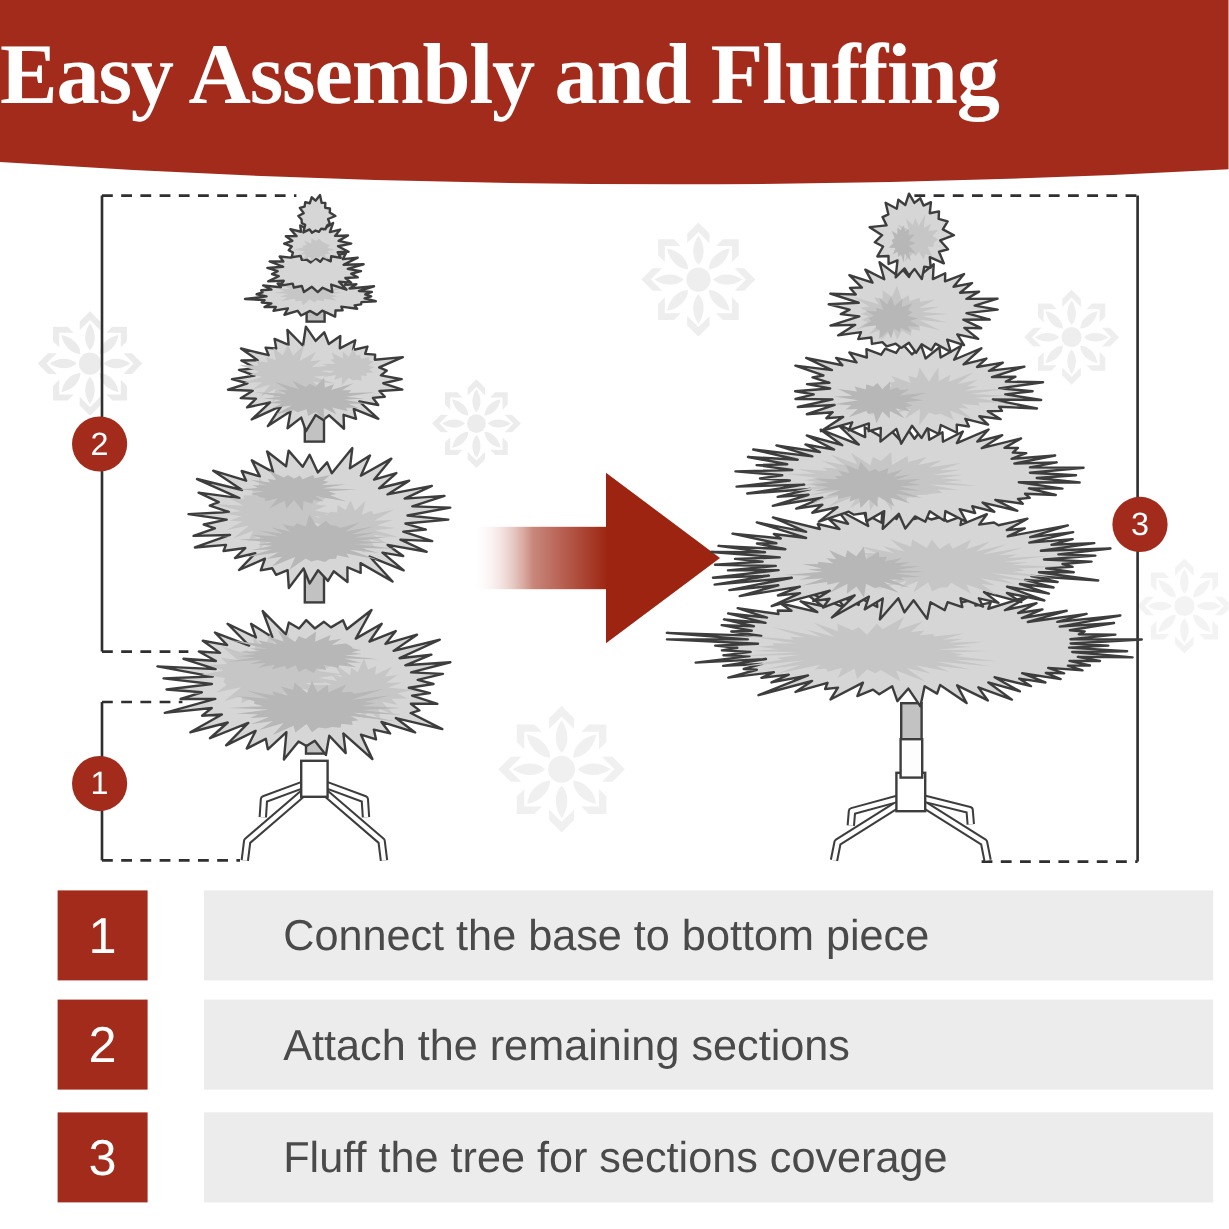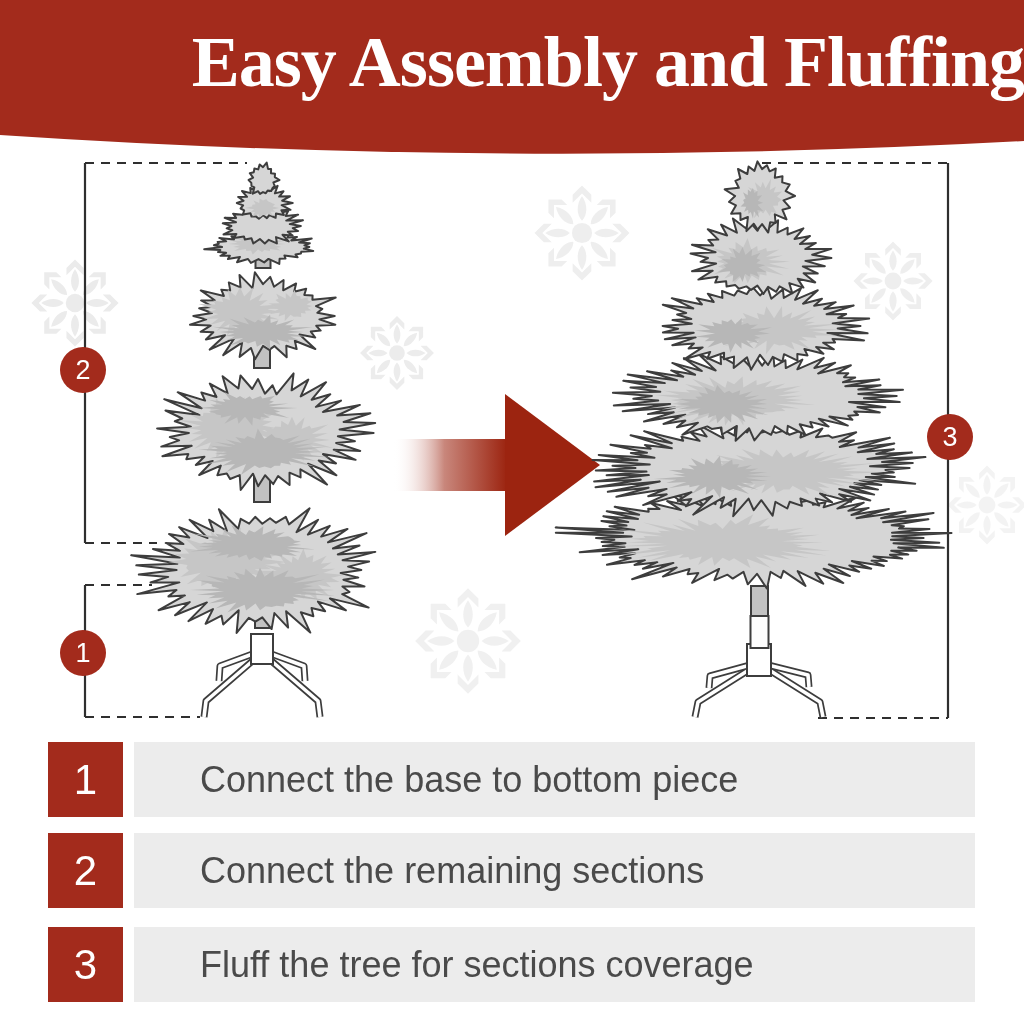--- a/index.html
+++ b/index.html
@@ -1,33 +1,33 @@
 <!DOCTYPE html>
 <html style="--brand-red: #a32b1c; --arrow-red: #9c2410; --title-color: #ffffff; --tree-fill: #d6d6d6; --tree-shade: #c6c6c6; --tree-shade2: #b7b7b7; --trunk-fill: #c2c2c2; --tree-outline: #3d3d3d; --line-color: #2f2f2f; --snowflake: #eaeaea; --step-bar-bg: #ececec; --step-text: #4a4a4a;"><head>
 <meta charset="utf-8">
 <style>
   html,body{margin:0;padding:0;background:#fff;}
   .page{position:relative;width:1024px;height:1024px;background:#ffffff;overflow:hidden;
         font-family:"Liberation Sans", sans-serif;}
   #art{position:absolute;left:0;top:0;width:1024px;height:1024px;}
 
-  .banner-title{position:absolute;top:26px;left:0;width:100%;text-align:right;
+  .banner-title{position:absolute;top:26px;left:0;width:100%;text-align:left;
     font-family:"Liberation Serif", serif;font-weight:700;font-size:72px;line-height:1.0;
     color:var(--title-color,#fff);letter-spacing:-1px;}
 
   .badge{position:absolute;width:46px;height:46px;border-radius:50%;
     background:var(--brand-red,#a32b1c);color:#fff;font-size:27px;
     display:flex;align-items:center;justify-content:center;}
 
   .step-row{position:absolute;left:48px;display:flex;gap:11px;height:75px;}
   .step-num{width:75px;height:75px;background:var(--brand-red,#a32b1c);color:#ffffff;
     font-size:42px;display:flex;align-items:center;justify-content:center;flex:none;}
   .step-bar{width:841px;height:75px;background:var(--step-bar-bg,#ececec);
     color:var(--step-text,#4a4a4a);font-size:36px;font-weight:300;
-    display:flex;align-items:center;padding-left:66px;box-sizing:border-box;}
+    display:flex;align-items:center;padding-left:66px;box-sizing:border-box;margin-left:36px;}
 
   
   .banner-shape{fill:var(--brand-red,#a32b1c);}
   .flake{fill:var(--snowflake,#eaeaea);}
   .solid-line{stroke:var(--line-color,#2f2f2f);stroke-width:2.2;fill:none;}
   .dash-line{stroke:var(--line-color,#2f2f2f);stroke-width:2.2;fill:none;stroke-dasharray:9 7;}
   .tree-blob{fill:var(--tree-fill,#d6d6d6);stroke:var(--tree-outline,#3d3d3d);
     stroke-width:2;stroke-linejoin:round;}
   .tree-shade{fill:var(--tree-shade,#c6c6c6);}
   .tree-shade2{fill:var(--tree-shade2,#b7b7b7);}
@@ -175,21 +175,21 @@
 
   <div class="step-row" style="top:742px">
     <div class="step-num">1</div>
     <div class="step-bar">
       <span>Connect the base to bottom piece</span>
     </div>
   </div>
   <div class="step-row" style="top:833px">
     <div class="step-num">2</div>
     <div class="step-bar">
-      <span>Connect the remaining sections</span>
+      <span>Attach the remaining sections</span>
     </div>
   </div>
   <div class="step-row" style="top:927px">
     <div class="step-num">3</div>
     <div class="step-bar">
       <span>Fluff the tree for sections coverage</span>
     </div>
   </div>
 
 </div>

